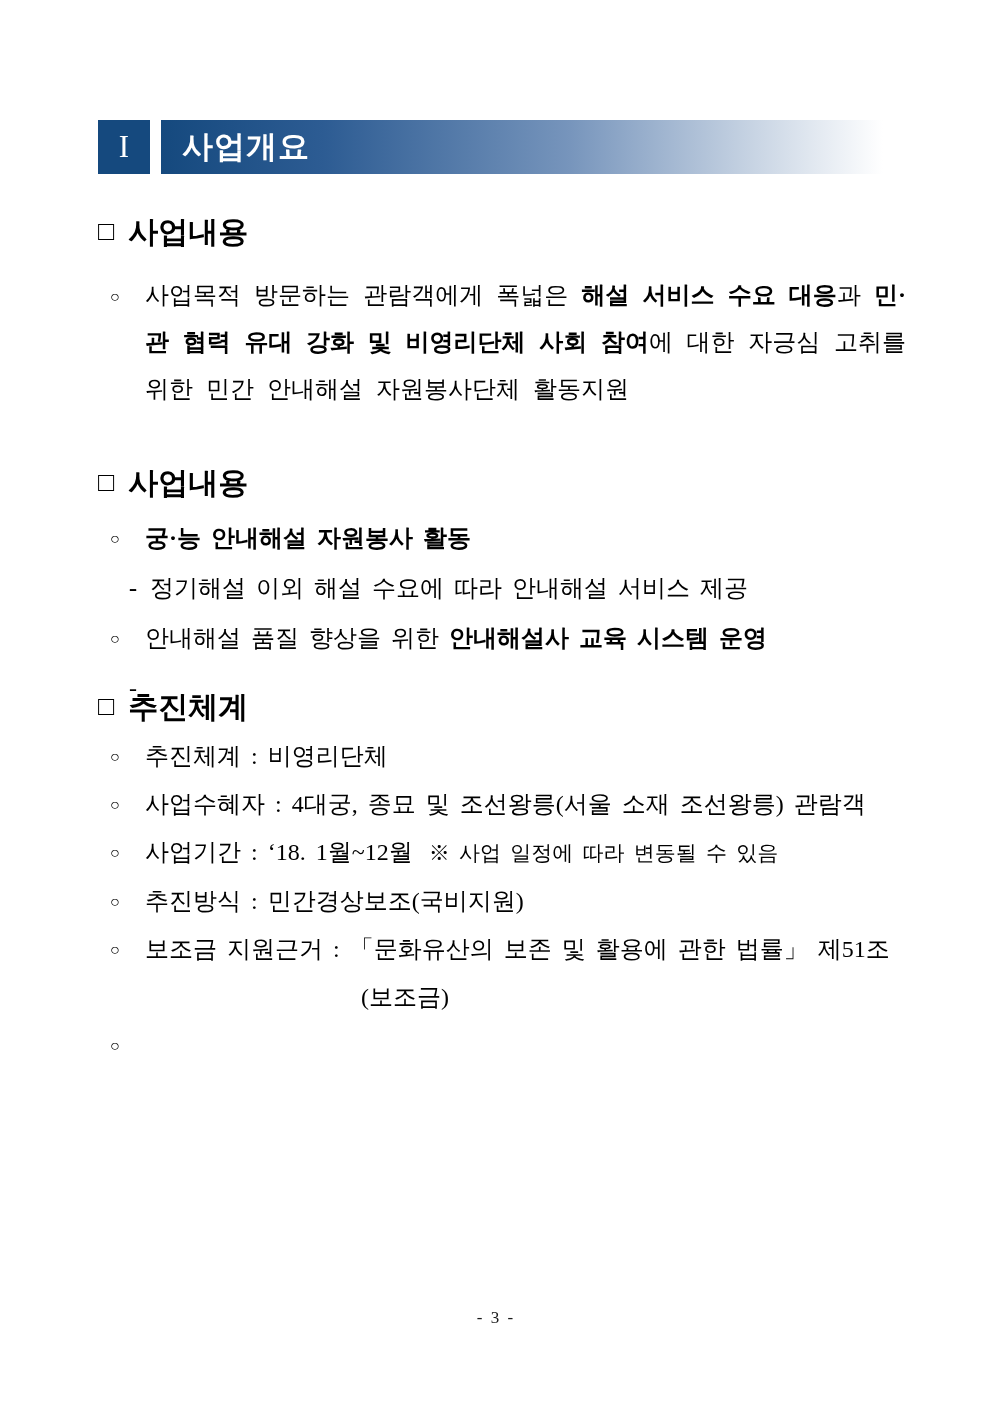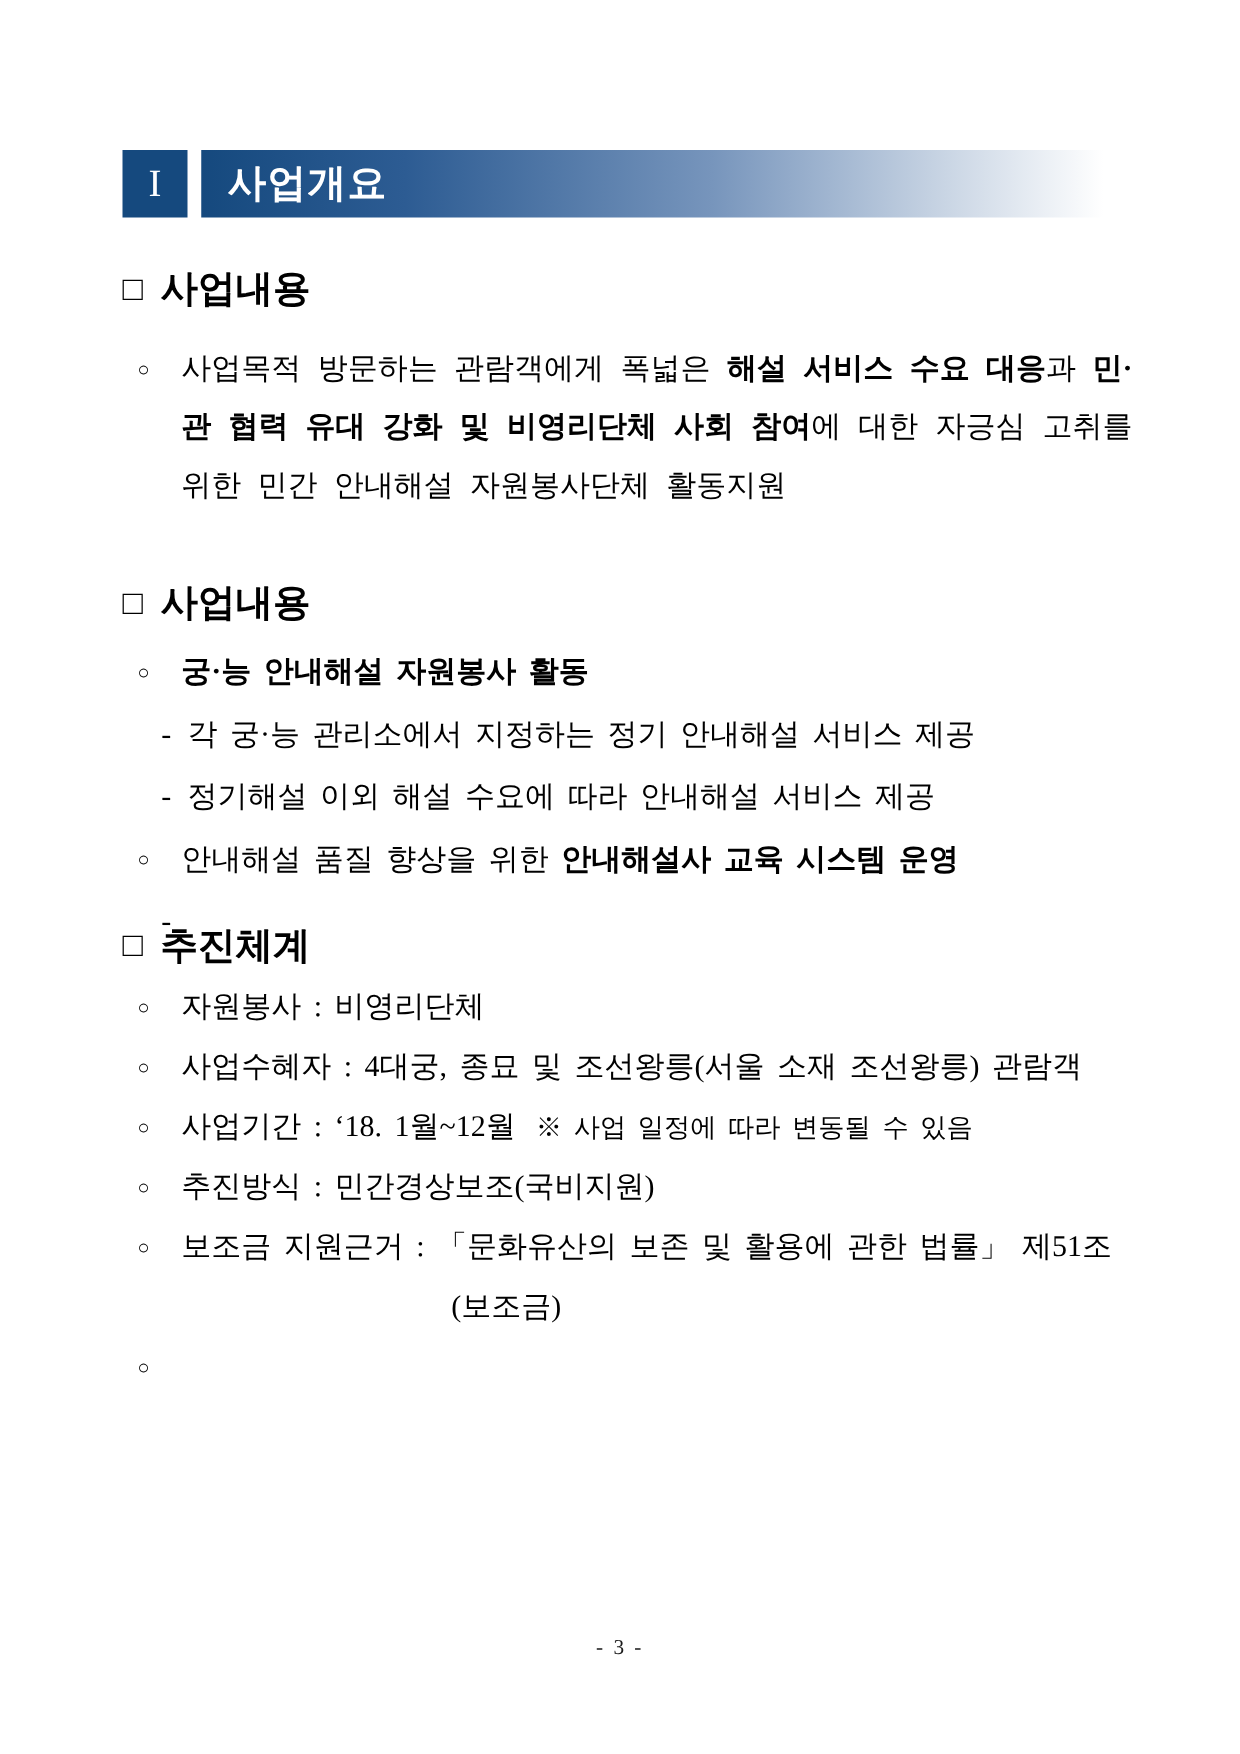--- a/index.html
+++ b/index.html
@@ -165,33 +165,33 @@
           <div class="item justify"><span class="bullet">○</span><span class="">사업목적 방문하는 관람객에게 폭넓은 </span><span class="b">해설 서비스 수요 대응</span><span class="">과 </span><span class="b">민·관 협력 유대 강화 및 비영리단체 사회 참여</span><span class="">에 대한 자긍심 고취를 위한 민간 안내해설 자원봉사단체 활동지원</span></div>
         </div>
       </div>
       <div class="section s1">
         <div class="section-heading">
           <span class="square-icon">□</span>
           <span>사업내용</span>
         </div>
         <div class="items">
           <div class="item"><span class="bullet">○</span><span class="b">궁·능 안내해설 자원봉사 활동</span></div>
-          <div class="item dash"><span class="bullet">-</span><span class="">각 궁·능 관리소에서 지정하는 정기 안내해설 서비스 제공</span></div>
+          <div class="item dash"><span class="bullet">-</span></div>
           <div class="item dash"><span class="bullet">-</span><span class="">정기해설 이외 해설 수요에 따라 안내해설 서비스 제공</span></div>
           <div class="item"><span class="bullet">○</span><span class="">안내해설 품질 향상을 위한 </span><span class="b">안내해설사 교육 시스템 운영</span></div>
           <div class="item dash"><span class="bullet">-</span></div>
         </div>
       </div>
       <div class="section s2">
         <div class="section-heading">
           <span class="square-icon">□</span>
           <span>추진체계</span>
         </div>
         <div class="items">
-          <div class="item"><span class="bullet">○</span><span class="">자원봉사 : 비영리단체</span></div>
+          <div class="item"><span class="bullet">○</span><span class="">추진체계 : 비영리단체</span></div>
           <div class="item"><span class="bullet">○</span><span class="">사업수혜자 : 4대궁, 종묘 및 조선왕릉(서울 소재 조선왕릉) 관람객</span></div>
           <div class="item"><span class="bullet">○</span><span class="">사업기간 : ‘18. 1월~12월</span><span class=" small">※ 사업 일정에 따라 변동될 수 있음</span></div>
           <div class="item"><span class="bullet">○</span><span class="">추진방식 : 민간경상보조(국비지원)</span></div>
           <div class="item"><span class="bullet">○</span><span class="">보조금 지원근거 : 「문화유산의 보존 및 활용에 관한 법률」 제51조</span></div>
           <div class="item continuation"><span class="">(보조금)</span></div>
           <div class="item"><span class="bullet">○</span></div>
         </div>
       </div>
     </div>
 

